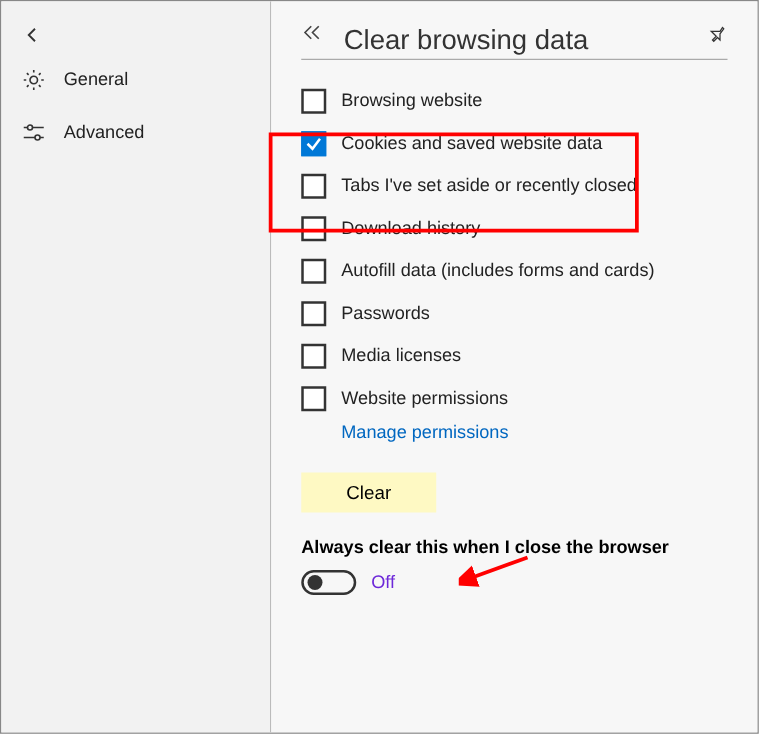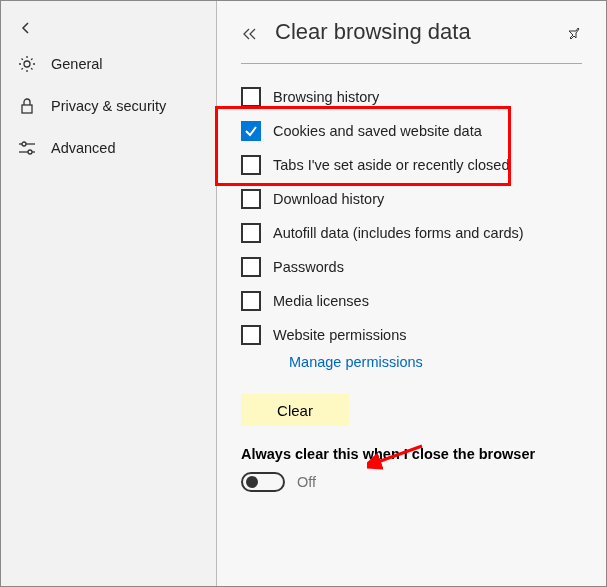--- a/index.html
+++ b/index.html
@@ -5,73 +5,64 @@
     * { margin: 0; padding: 0; box-sizing: border-box; font-family: "Segoe UI", Arial, sans-serif; }
     body { width: 607px; height: 587px; display: flex; background: #f2f2f2; border: 1px solid #888; overflow: hidden; }
     
     .sidebar { width: 216px; background: #f2f2f2; border-right: 1px solid #bbb; padding-top: 12px; }
     .sidebar-back { padding: 8px 18px; display: flex; align-items: center; }
     .sidebar-item { display: flex; align-items: center; padding: 11px 16px; cursor: pointer; text-align: right; }
     .sidebar-icon { width: 20px; height: 20px; display: flex; align-items: center; justify-content: center; margin-right: 14px; }
     .sidebar-label { font-size: 14.5px; color: #222; }
     
     .main { flex: 1; background: #f7f7f7; padding: 18px 24px 18px 24px; position: relative; }
-    .header { display: flex; align-items: flex-end; margin-bottom: 18px; }
+    .header { display: flex; align-items: flex-start; margin-bottom: 2px; }
     .back-chevron { margin-right: 16px; cursor: pointer; }
     .title { font-size: 22px; font-weight: 400; color: #333; flex: 1; }
     .pin-icon { cursor: pointer; }
     .divider { border: none; border-top: 1px solid #aaa; margin-bottom: 16px; }
     
     .checklist { margin-bottom: 12px; }
     .check-row { display: flex; align-items: center; padding: 7px 0; position: relative; }
     .checkbox { width: 20px; height: 20px; border: 2px solid #333; margin-right: 12px; display: flex; align-items: center; justify-content: center; cursor: pointer; background: #fff; }
     .checkbox.checked { background: #0078d7; border-color: #0078d7; }
     .checkbox.checked svg { display: block; }
     .checkbox svg { display: none; }
     .check-label { font-size: 14.5px; color: #222; }
-    .link-text { color: #0067c0; font-size: 14.5px; margin-left: 48px; cursor: pointer; margin-top: 2px; margin-bottom: 8px; display: inline-block; }
+    .link-text { color: #0067c0; font-size: 14.5px; margin-left: 32px; cursor: pointer; margin-top: 2px; margin-bottom: 8px; display: inline-block; }
     
     .highlight-box { position: absolute; border: 3px solid #ff0000; pointer-events: none; }
     
     .clear-button { width: 108px; height: 32px; background: #fef9c3; border: none; font-size: 15px; color: #000; cursor: pointer; margin-bottom: 20px; margin-top: 4px; }
     
     .bottom-label { font-size: 14.5px; font-weight: 600; color: #000000; margin-bottom: 10px; }
     .toggle-row { display: flex; align-items: center; }
     .toggle { width: 44px; height: 20px; border: 2px solid #333; border-radius: 12px; position: relative; cursor: pointer; margin-right: 12px; }
     .toggle-knob { width: 12px; height: 12px; background: #333; border-radius: 50%; position: absolute; left: 3px; top: 2px; }
-    .toggle-label { font-size: 14.5px; color: #737373; }
+    .toggle-label { font-size: 14.5px; color: #6d28d9; }
     
     .arrow-annotation { position: absolute; pointer-events: none; }
   </style>
 </head>
 <body>
 
 <div class="sidebar">
   <div class="sidebar-back">
     <svg width="14" height="14" viewBox="0 0 14 14">
         <path d="M9 2 L4 7 L9 12" stroke="#333" stroke-width="1.5" fill="none"></path>
       </svg>
   </div>
   <div class="sidebar-item">
     <span class="sidebar-icon">
       <svg width="18" height="18" viewBox="0 0 18 18">
           <circle cx="9" cy="9" r="3" fill="none" stroke="#333" stroke-width="1.3"></circle>
           <path d="M9 1v2M9 15v2M1 9h2M15 9h2M3.5 3.5l1.4 1.4M13.1 13.1l1.4 1.4M3.5 14.5l1.4-1.4M13.1 4.9l1.4-1.4" stroke="#333" stroke-width="1.3"></path>
         </svg>
     </span>
     <span class="sidebar-label">General</span>
-  </div>
-  <div class="sidebar-item">
-    <span class="sidebar-icon">
-      <svg width="16" height="18" viewBox="0 0 16 18">
-          <rect x="3" y="8" width="10" height="8" fill="none" stroke="#333" stroke-width="1.3"></rect>
-          <path d="M5 8 V5 a3 3 0 0 1 6 0 V8" fill="none" stroke="#333" stroke-width="1.3"></path>
-        </svg>
-    </span>
-    <span class="sidebar-label">Privacy &amp; security</span>
   </div>
   <div class="sidebar-item">
     <span class="sidebar-icon">
       <svg width="18" height="16" viewBox="0 0 18 16">
           <line x1="1" y1="4" x2="17" y2="4" stroke="#333" stroke-width="1.3"></line>
           <circle cx="6" cy="4" r="2" fill="#f2f2f2" stroke="#333" stroke-width="1.3"></circle>
           <line x1="1" y1="12" x2="17" y2="12" stroke="#333" stroke-width="1.3"></line>
           <circle cx="12" cy="12" r="2" fill="#f2f2f2" stroke="#333" stroke-width="1.3"></circle>
         </svg>
     </span>
@@ -91,21 +82,21 @@
       <svg width="16" height="16" viewBox="0 0 16 16">
           <path d="M3 6 L10 6 L12 3 L13 4 L10 8 L10 13 L8 11 L5 14 L4 13 L7 10 L3 6 Z" fill="none" stroke="#333" stroke-width="1"></path>
         </svg>
     </span>
   </div>
   <hr class="divider">
 
   <div class="checklist">
     <div class="check-row">
       <div class="checkbox"></div>
-      <span class="check-label">Browsing history</span>
+      <span class="check-label">Browsing website</span>
     </div>
     <div class="check-row">
       <div class="checkbox checked">
           <svg width="14" height="14" viewBox="0 0 14 14">
             <path d="M2 7 L6 11 L12 3" stroke="#fff" stroke-width="2" fill="none"></path>
           </svg>
         </div>
       <span class="check-label">Cookies and saved website data</span>
     </div>
     <div class="check-row">

